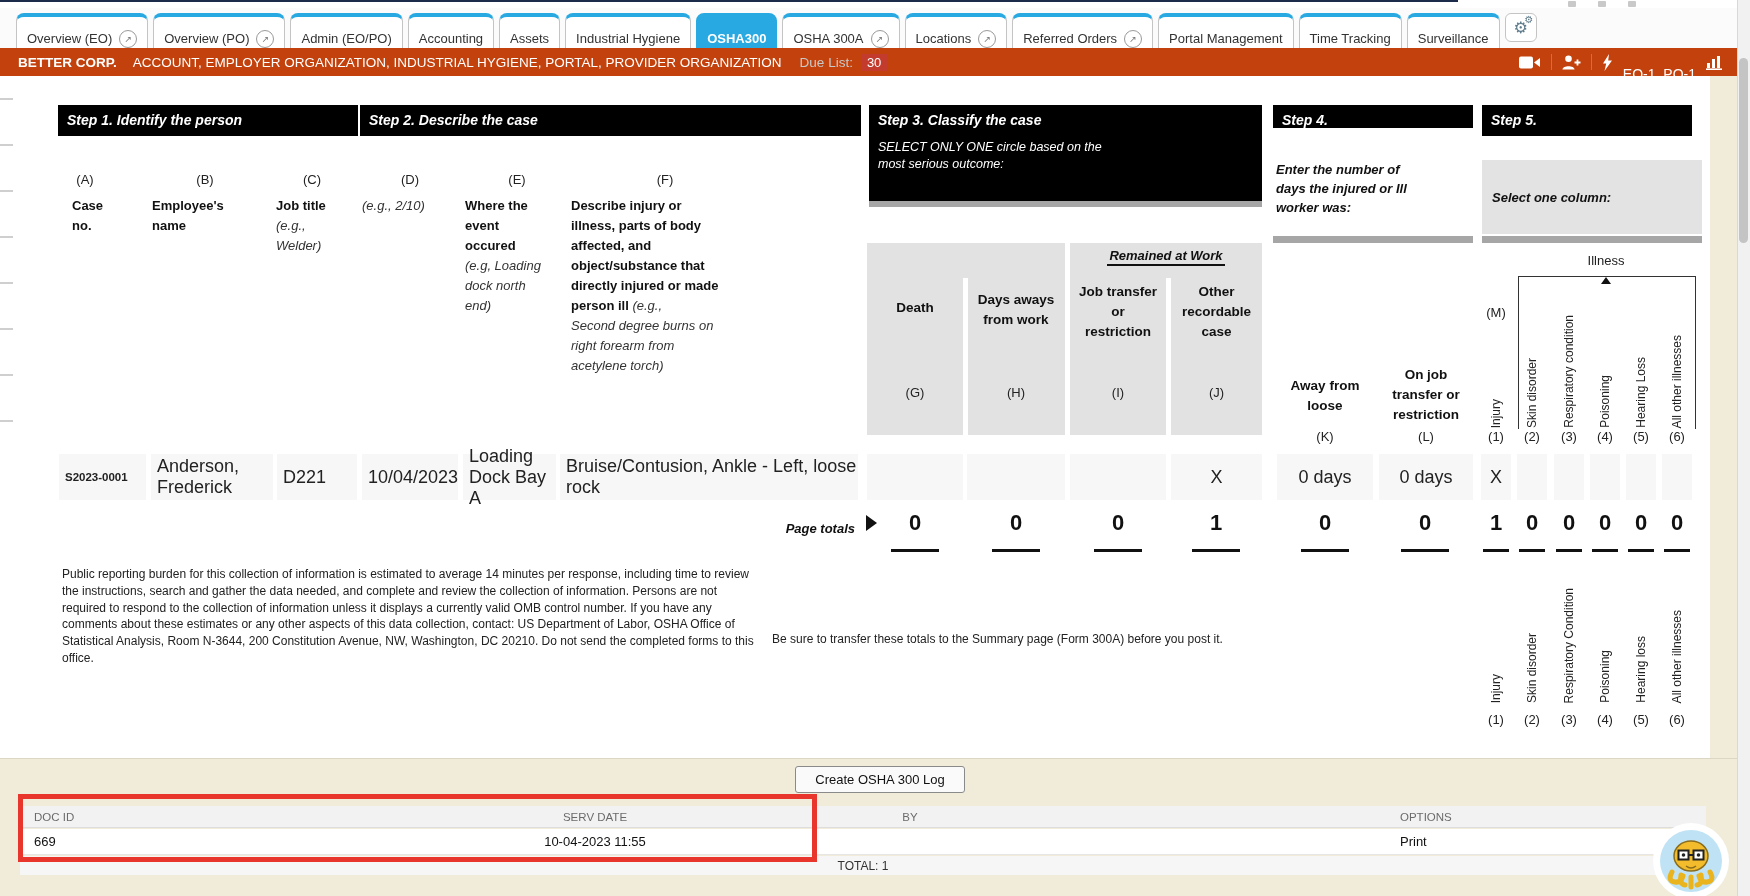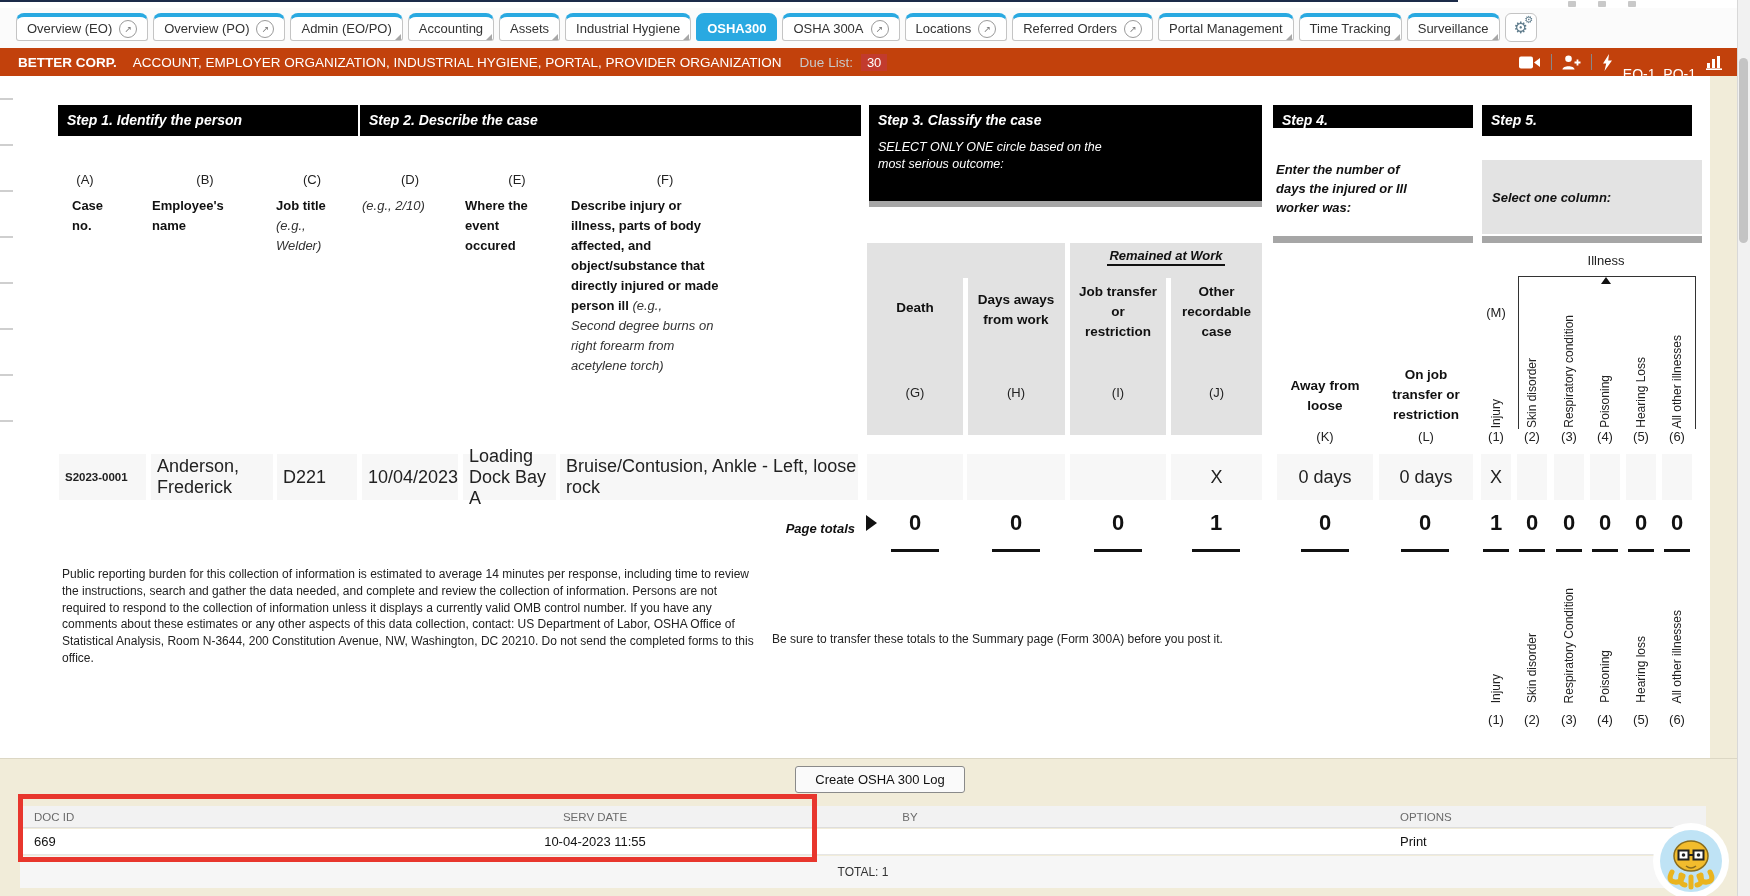--- a/index.html
+++ b/index.html
@@ -7,21 +7,21 @@
   .pre{white-space:pre-line;}
 
   
   .topstrip{position:absolute;left:0;top:0;width:1750px;height:8px;background:#ffffff;}
   .topline{position:absolute;left:0;top:0;width:1458px;height:2px;background:#1c2b49;}
   .bicon{position:absolute;top:1px;width:8px;height:6px;background:#c9c9c9;border-radius:1px;}
 
   
   .tabbar{position:absolute;left:0;top:8px;width:1737px;height:42px;background:#fbfbfb;}
   .tabs{position:absolute;left:16px;top:5px;display:flex;gap:5px;align-items:flex-start;}
-  .tab{position:relative;height:23px;border:1px solid #c4c4c4;border-top:4px solid #29a9e1;border-radius:8px 8px 3px 3px;background:#fff;display:flex;align-items:center;padding:0 10px;font-size:13px;color:#333;cursor:pointer;white-space:nowrap;}
+  .tab{position:relative;height:23px;border:1px solid #c4c4c4;border-top:4px solid #29a9e1;border-radius:8px 8px 3px 3px;background:#fff;display:flex;align-items:center;padding:10px 10px;font-size:13px;color:#333;cursor:pointer;white-space:nowrap;}
   .tab.active{background:#29a9e1;border-color:#29a9e1;color:#fff;font-weight:bold;}
   .jump{width:16px;height:16px;border:1px solid #9a9a9a;border-radius:50%;display:inline-flex;align-items:center;justify-content:center;font-size:9px;color:#777;margin-left:7px;flex:0 0 auto;}
   .corner{position:absolute;right:1px;bottom:0;width:0;height:0;border-left:6px solid transparent;border-bottom:6px solid #a7a7a7;}
   .gearbtn{height:27px;width:30px;border:1px solid #c4c4c4;border-radius:6px;background:#fff;display:flex;align-items:center;justify-content:center;cursor:pointer;position:relative;}
   .gear1{font-family:"DejaVu Sans",sans-serif;font-size:16px;color:#5f7c8c;line-height:1;}
   .gear2{font-family:"DejaVu Sans",sans-serif;font-size:10px;color:#5f7c8c;position:absolute;right:2px;top:1px;line-height:1;}
 
   
   .ctx{position:absolute;left:0;top:48px;width:1737px;height:28px;background:#c2410c;color:#fff;display:flex;align-items:center;font-size:13.5px;}
   .ctx .company{font-weight:bold;margin-left:18px;}
@@ -60,21 +60,21 @@
   .illtitle{position:absolute;font-size:13px;color:#222;text-align:center;}
   .burden{position:absolute;font-size:12px;line-height:16.8px;color:#222;}
   .transfer{position:absolute;font-size:12px;color:#222;}
   .btn{position:absolute;border:1px solid #8a8a8a;background:#fafafa;border-radius:3px;font-size:13px;color:#111;display:flex;align-items:center;justify-content:center;cursor:pointer;}
 
   
   .beige{position:absolute;background:#f1ecd9;}
   .trow{position:absolute;left:20px;width:1686px;box-sizing:border-box;}
   .thead{top:806px;height:22px;background:#f2f2f2;border-bottom:1px solid #ddd;color:#6b6b6b;font-size:11.5px;}
   .tdata{top:829px;height:26px;background:#ffffff;border-bottom:1px solid #e6e6e6;color:#111;font-size:13px;cursor:pointer;}
-  .ttotal{top:856px;height:32px;background:#f6f6f6;color:#333;font-size:12px;display:flex;align-items:center;justify-content:center;}
+  .ttotal{top:856px;height:19px;background:#f6f6f6;color:#333;font-size:12px;display:flex;align-items:center;justify-content:center;}
   .trow span{position:absolute;top:0;height:100%;display:flex;align-items:center;}
   .redbox{position:absolute;left:18px;top:794px;width:799px;height:68px;border:5px solid #e8362d;box-sizing:border-box;z-index:40;pointer-events:none;}
 
   
   .gutter{position:absolute;background:#f1ecd9;}
   .sbar{position:absolute;left:1737px;top:0;width:13px;height:896px;background:#f1f1f1;border-left:1px solid #d8d8d8;box-sizing:border-box;}
   .sthumb{position:absolute;left:1739px;top:58px;width:9px;height:185px;background:#c4c4c4;border-radius:5px;}
 
   .mascot{position:absolute;left:1652px;top:822px;width:78px;height:78px;cursor:pointer;z-index:50;}
 </style>
@@ -224,20 +224,23 @@
     <div class="hint pre">(e.g.,
 Welder)</div>
   </div>
   <div class="hdr" style="left:362px;top:196px;width:100px;">
     <div class="hint pre">(e.g., 2/10)</div>
   </div>
   <div class="hdr" style="left:465px;top:196px;width:110px;">
     <div class="pre">Where the
 event
 occured</div>
+    <div class="hint pre">(e.g, Loading
+dock north
+end)</div>
   </div>
   <div class="hdr pre" style="left:571px;top:196px;width:295px;"><span>Describe injury or
 illness, parts of body
 affected, and
 object/substance that
 directly injured or made
 person ill</span><span class="hint"> (e.g.,
 Second degree burns on
 right forearm from
 acetylene torch)</span></div>

